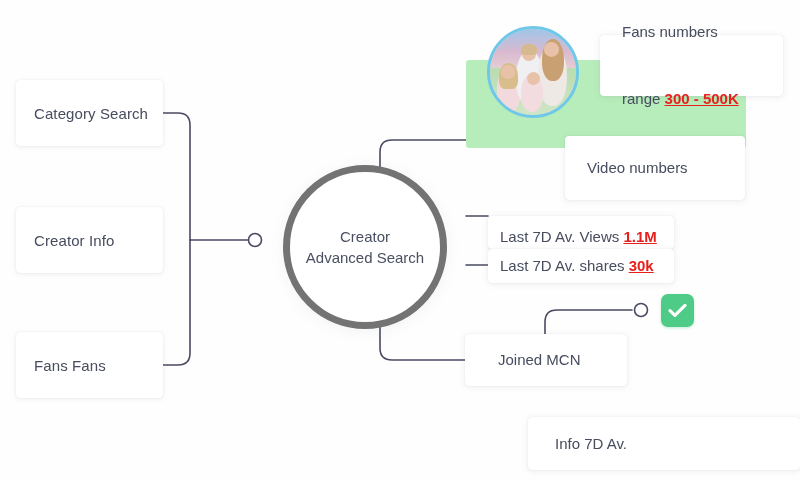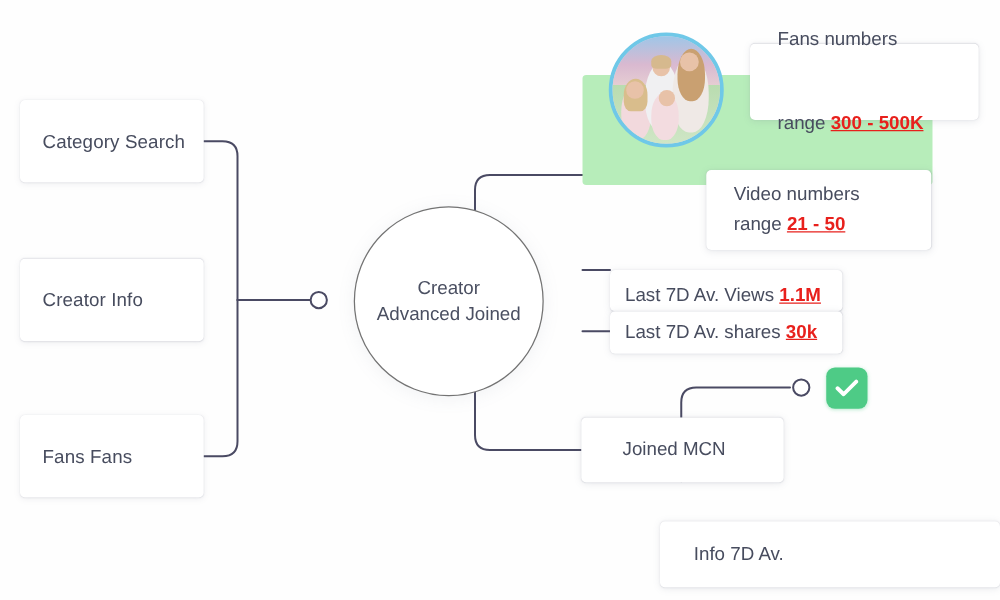--- a/index.html
+++ b/index.html
@@ -56,21 +56,21 @@
 
   
   #hub {
     position: absolute;
     left: 283px;
     top: 165px;
     width: 150px;
     height: 150px;
     border-radius: 50%;
     background: #ffffff;
-    border: 1px solid #737373;
+    border: 7px solid #737373;
     box-shadow: 0 2px 14px rgba(130,135,155,0.10);
     display: flex;
     flex-direction: column;
     align-items: center;
     justify-content: center;
   }
   #hub .hub-line {
     color: #4a4f61;
     font-size: 15px;
     line-height: 21px;
@@ -247,21 +247,21 @@
   <div class="card left-card" id="card-category">
     <span class="label">Category Search</span>
   </div>
 
   <div class="card left-card" id="card-fans">
     <span class="label">Fans Fans</span>
   </div>
 
   <div id="hub">
     <span class="hub-line">Creator</span>
-    <span class="hub-line">Advanced Joined</span>
+    <span class="hub-line">Advanced Search</span>
   </div>
 
   <div id="avatar">
     <div class="sky"></div>
     <div class="ground"></div>
     <div class="person p-girl"></div>
     <div class="person p-dad"></div>
     <div class="person p-mom"></div>
     <div class="person p-baby"></div>
     <div class="hair hair-girl"></div>
@@ -275,23 +275,20 @@
 
   <div class="metric-card" id="card-fansnum">
     <div class="m-row">Fans numbers</div>
     <div class="m-row">
       <span class="lbl">range </span><span class="val">300 - 500K</span>
     </div>
   </div>
 
   <div class="metric-card" id="card-videonum">
     <div class="m-row">Video numbers</div>
-    <div class="m-row">
-      <span class="lbl">range </span><span class="val">21 - 50</span>
-    </div>
   </div>
 
   <div class="metric-card" id="card-views">
     <div class="m-row">
       <span class="lbl">Last 7D Av. Views </span><span class="val">1.1M</span>
     </div>
   </div>
 
   <div class="metric-card" id="card-shares">
     <div class="m-row">

